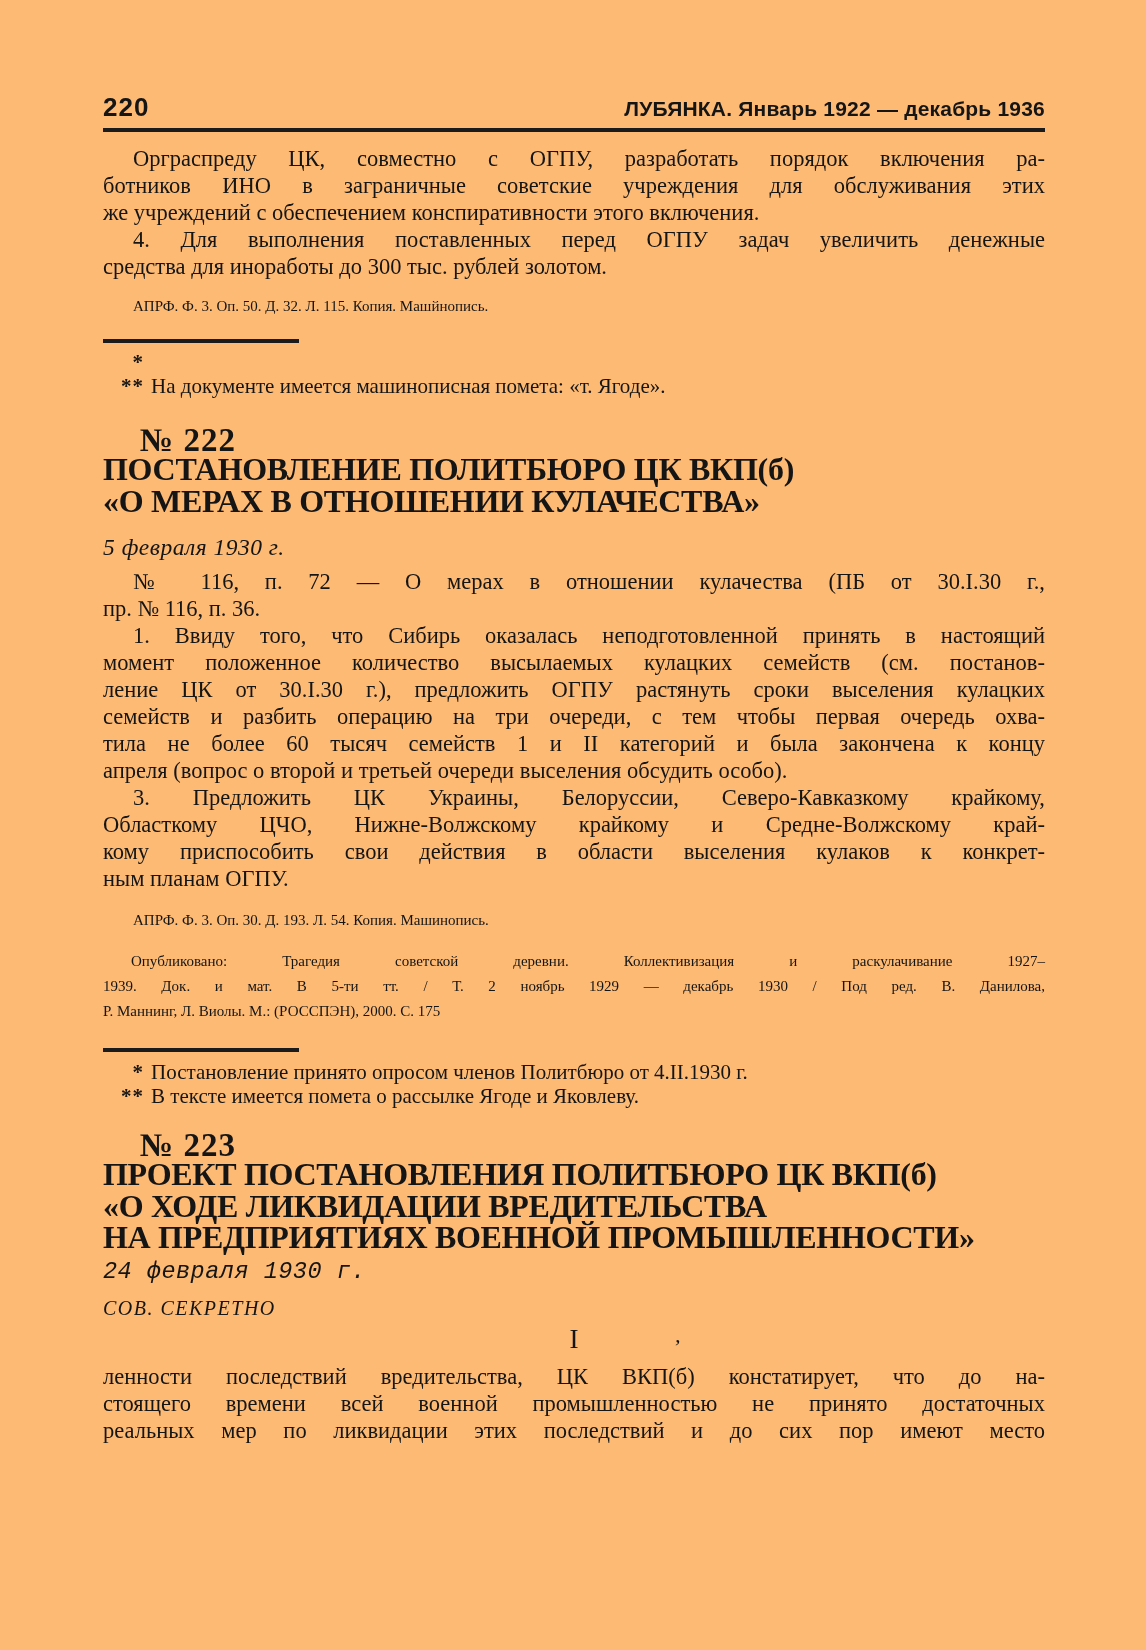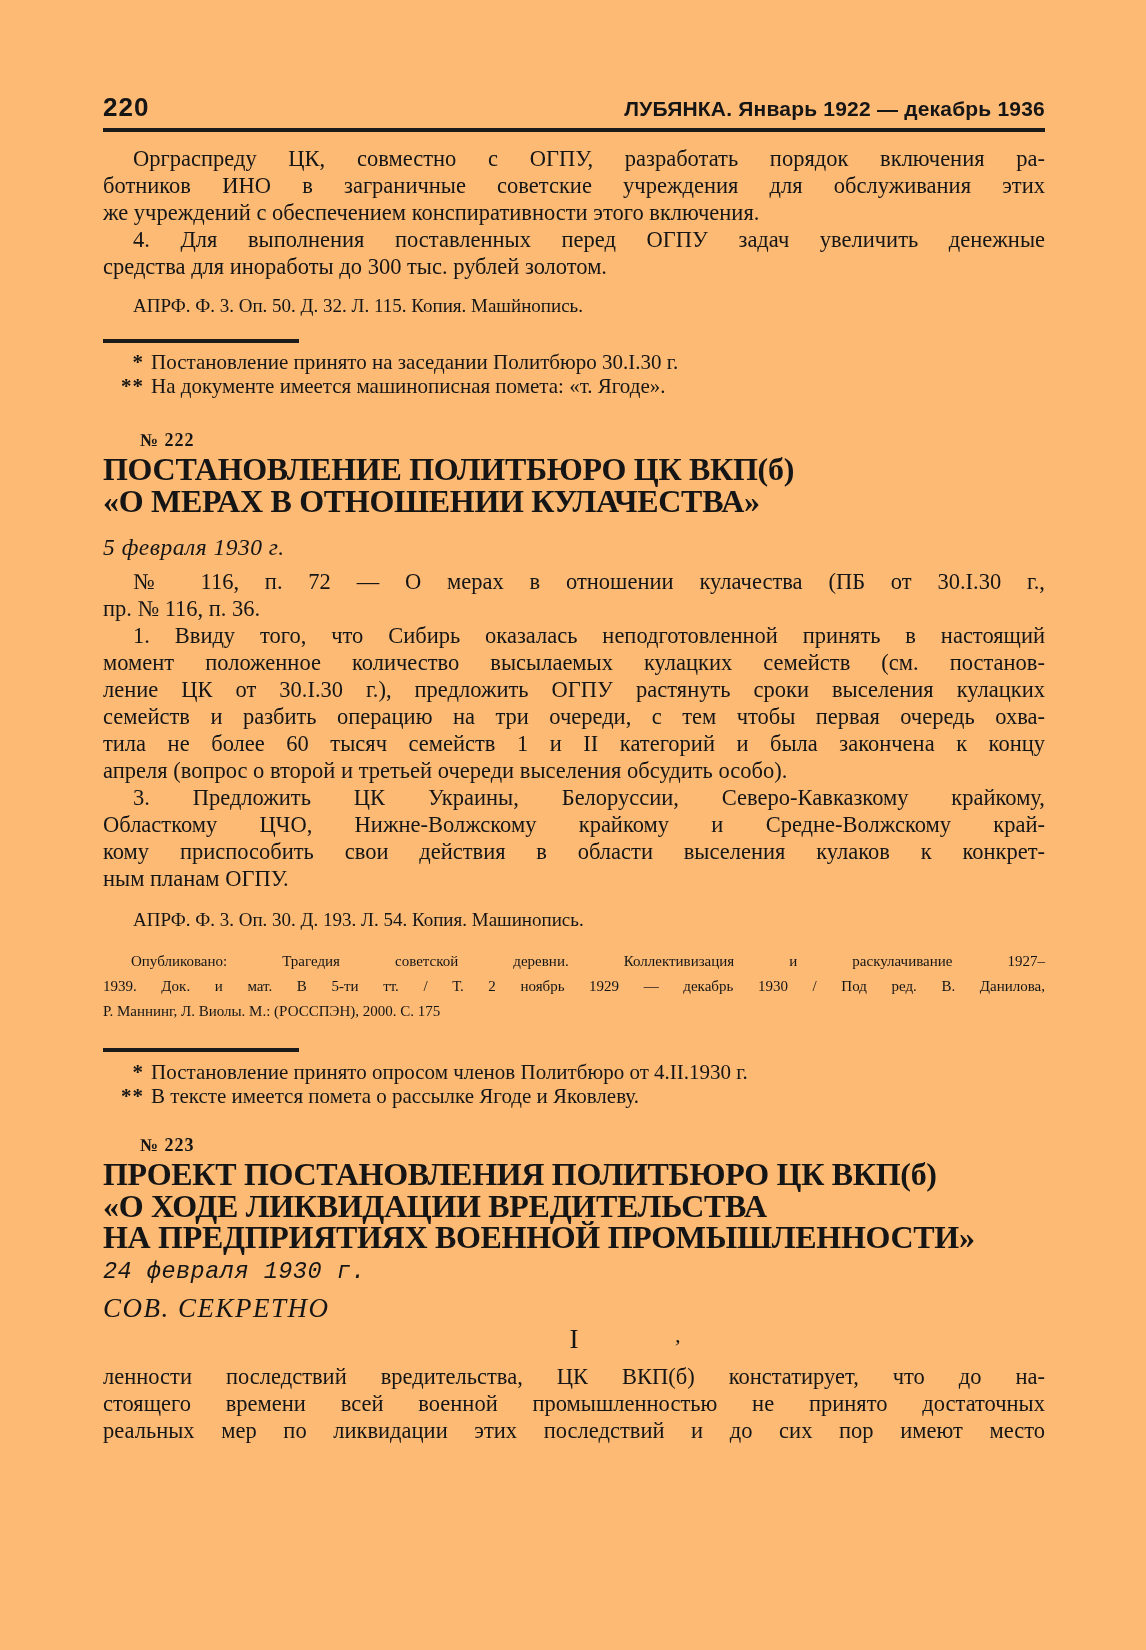--- a/index.html
+++ b/index.html
@@ -17,33 +17,33 @@
   .page-num { font-size:26px; letter-spacing:1px; }
   .run-title { font-size:21px; letter-spacing:0.2px; }
   .head-rule { margin-top:5px; height:4px; background:#1b1b1b; }
 
   
   .para { font-size:22.5px; line-height:27px; }
   .tl { white-space:nowrap; }
   .tl.j { white-space:normal; text-align:justify; text-align-last:justify; }
   .tl.ind { text-indent:30px; }
 
-  .archive { font-size:19px; line-height:24px; padding-left:30px; }
+  .archive { font-size:15px; line-height:24px; padding-left:30px; }
 
   .fn-rule { height:4px; background:#1b1b1b; width:196px; }
   .footnotes { font-size:21px; line-height:23.5px; }
   .fn-line { display:flex; }
   .fn-marker { width:48px; flex:0 0 48px; text-align:right; padding-right:7px; font-weight:bold; letter-spacing:1px; }
 
   .doc-head { font-weight:bold; }
-  .doc-num { font-size:18px; line-height:28px; padding-left:37px; letter-spacing:1px; }
+  .doc-num { font-size:33px; line-height:28px; padding-left:37px; letter-spacing:1px; }
   .doc-title-line { font-size:32px; line-height:31.5px; letter-spacing:-0.3px; }
 
   .date-line { font-style:italic; font-size:23.5px; line-height:28px; letter-spacing:0.5px; }
-  .classification { font-style:italic; font-size:27px; line-height:28px; letter-spacing:1.5px; }
+  .classification { font-style:italic; font-size:20px; line-height:28px; letter-spacing:1.5px; }
   .section-numeral { text-align:center; font-size:27px; line-height:30px; }
 
   .published { font-size:15px; line-height:25px; }
   .published .tl.ind { text-indent:28px; }
 
   .stray-mark { position:absolute; left:674px; top:1322px; font-size:22px; font-style:italic; }
 
   
   .m-para1   { margin-top:13px; }
   .m-arch1   { margin-top:14px; }
@@ -83,21 +83,20 @@
         <div class="tl j ind">4. Для выполнения поставленных перед ОГПУ задач увеличить денежные</div>
         <div class="tl">средства для иноработы до 300 тыс. рублей золотом.</div>
       </div>
 
     <div class="archive m-arch1">АПРФ. Ф. 3. Оп. 50. Д. 32. Л. 115. Копия. Машйнопись.</div>
 
     <div class="fn-rule m-rule1"></div>
     <div class="footnotes m-fns1">
       <div class="fn-line">
         <span class="fn-marker">*</span>
-        <span>Постановление принято на заседании Политбюро 30.I.30 г.</span>
       </div>
       <div class="fn-line">
         <span class="fn-marker">**</span>
         <span>На документе имеется машинописная помета: «т. Ягоде».</span>
       </div>
     </div>
 
     <div class="doc-head m-head222">
       <div class="doc-num">№ 222</div>
       <div class="doc-title-line">ПОСТАНОВЛЕНИЕ ПОЛИТБЮРО ЦК ВКП(б)</div>

